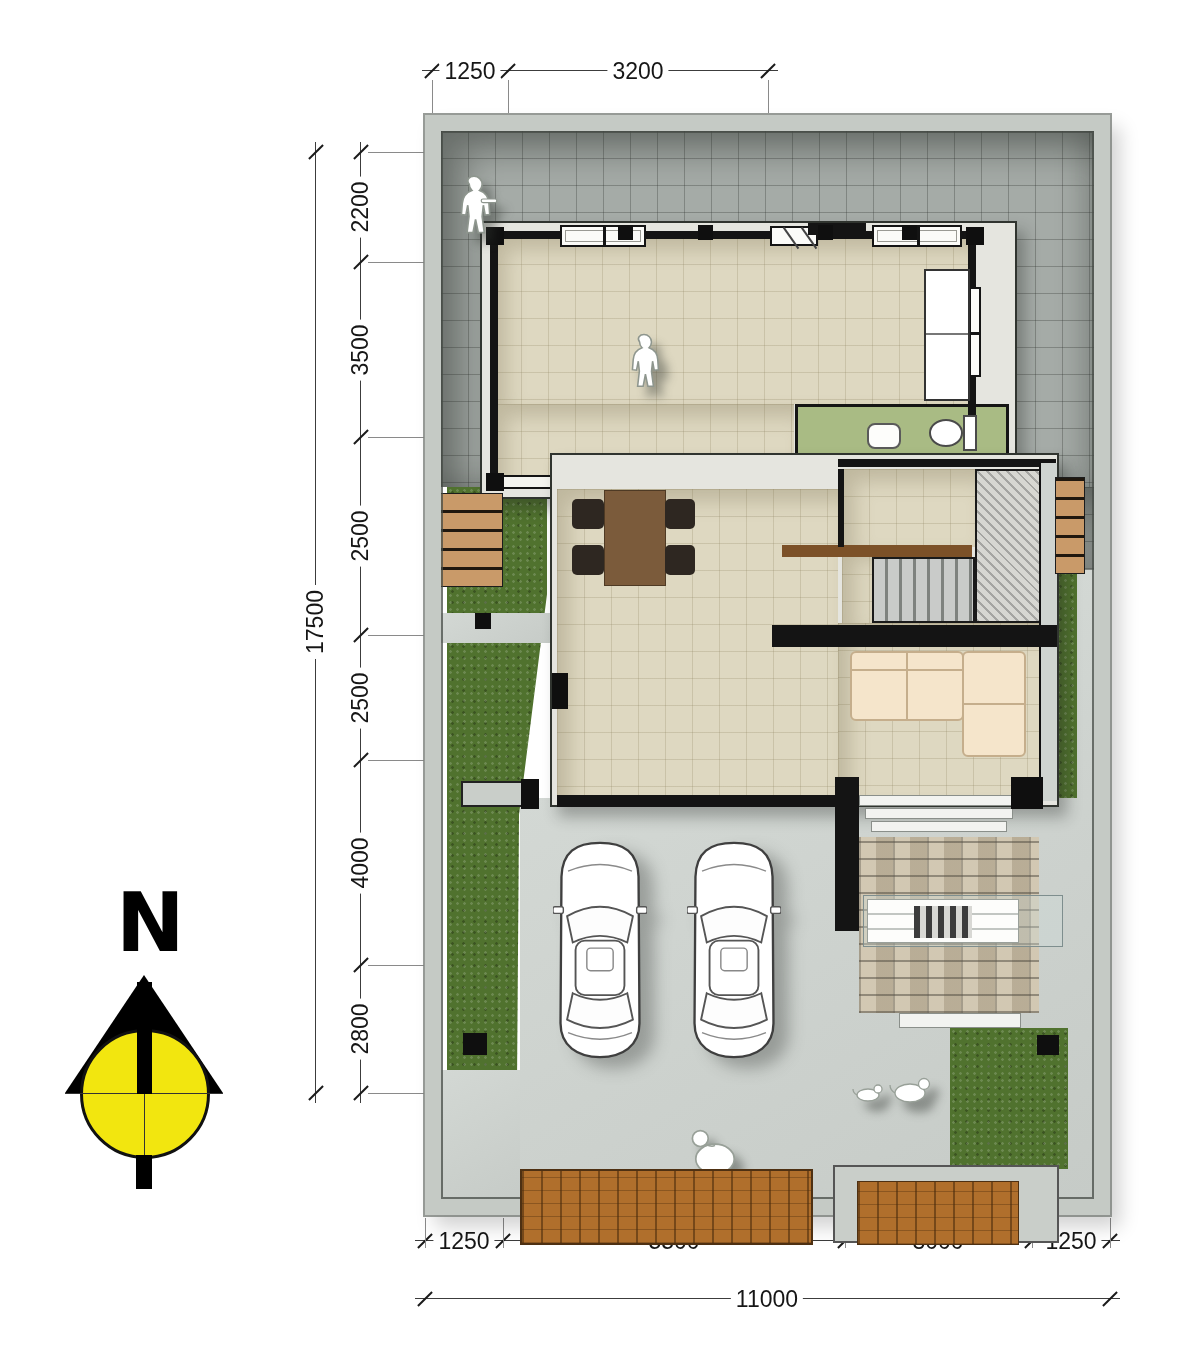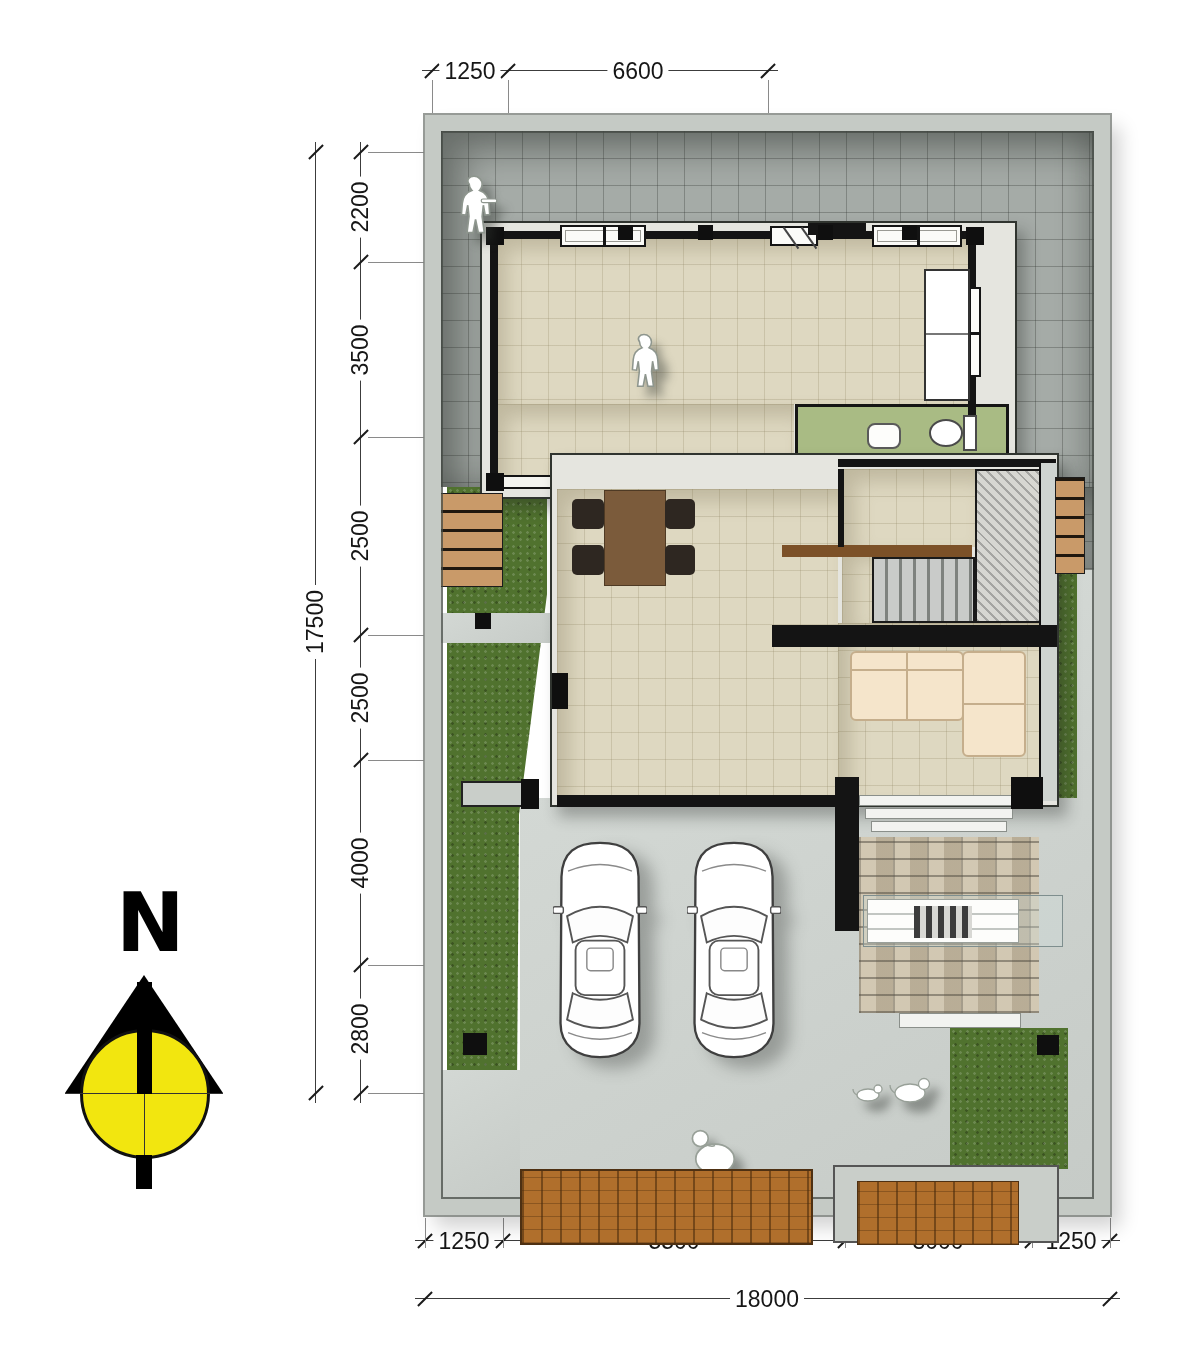--- a/index.html
+++ b/index.html
@@ -79,21 +79,21 @@
   <div class="abs" style="left:136px;top:1155px;width:16px;height:34px;background:#000;"></div>
 
   <div class="dim-line" style="left:422px;top:70px;width:356px;height:1px;"></div>
   <div class="dim-tick" style="left:432px;top:71px;"></div>
   <div class="dim-tick" style="left:508px;top:71px;"></div>
   <div class="dim-tick" style="left:768px;top:71px;"></div>
   <div class="dim-ext" style="left:432px;top:80px;width:1px;height:33px;"></div>
   <div class="dim-ext" style="left:508px;top:80px;width:1px;height:33px;"></div>
   <div class="dim-ext" style="left:768px;top:80px;width:1px;height:33px;"></div>
   <div class="dim-label" style="left:470px;top:71px;">1250</div>
-  <div class="dim-label" style="left:638px;top:71px;">6600</div>
+  <div class="dim-label" style="left:638px;top:71px;">3200</div>
 
   <div class="dim-line" style="left:360px;top:142px;width:1px;height:961px;"></div>
   <div class="dim-tick" style="left:361px;top:152px;"></div>
   <div class="dim-tick" style="left:361px;top:262px;"></div>
   <div class="dim-tick" style="left:361px;top:437px;"></div>
   <div class="dim-tick" style="left:361px;top:635px;"></div>
   <div class="dim-tick" style="left:361px;top:760px;"></div>
   <div class="dim-tick" style="left:361px;top:965px;"></div>
   <div class="dim-tick" style="left:361px;top:1093px;"></div>
   <div class="dim-ext" style="left:368px;top:152px;width:56px;height:1px;"></div>
@@ -126,21 +126,21 @@
   <div class="dim-ext" style="left:845px;top:1218px;width:1px;height:30px;"></div>
   <div class="dim-ext" style="left:1032px;top:1218px;width:1px;height:30px;"></div>
   <div class="dim-ext" style="left:1110px;top:1218px;width:1px;height:30px;"></div>
   <div class="dim-label" style="left:464px;top:1241px;">1250</div>
   <div class="dim-label" style="left:674px;top:1241px;">5500</div>
   <div class="dim-label" style="left:938px;top:1241px;">3000</div>
   <div class="dim-label" style="left:1071px;top:1241px;">1250</div>
   <div class="dim-line" style="left:415px;top:1298px;width:705px;height:1px;"></div>
   <div class="dim-tick" style="left:425px;top:1299px;"></div>
   <div class="dim-tick" style="left:1110px;top:1299px;"></div>
-  <div class="dim-label" style="left:767px;top:1299px;">18000</div>
+  <div class="dim-label" style="left:767px;top:1299px;">11000</div>
 
   <div id="plan">
 
     <div class="abs tiles" style="left:16px;top:16px;width:653px;height:356px;"></div>
     <div class="abs tiles" style="left:628px;top:372px;width:41px;height:92px;"></div>
     <div class="abs grass" style="left:22px;top:372px;width:100px;height:596px;clip-path:polygon(0 0,100% 0,100% 18%,72% 55%,70% 100%,0 100%);"></div>
     <div class="abs concrete" style="left:16px;top:498px;width:114px;height:30px;"></div>
     <div class="abs concrete" style="left:16px;top:955px;width:84px;height:129px;"></div>
     <div class="abs grass" style="left:630px;top:455px;width:24px;height:492px;"></div>
     <div class="abs concrete" style="left:652px;top:455px;width:17px;height:492px;"></div>

